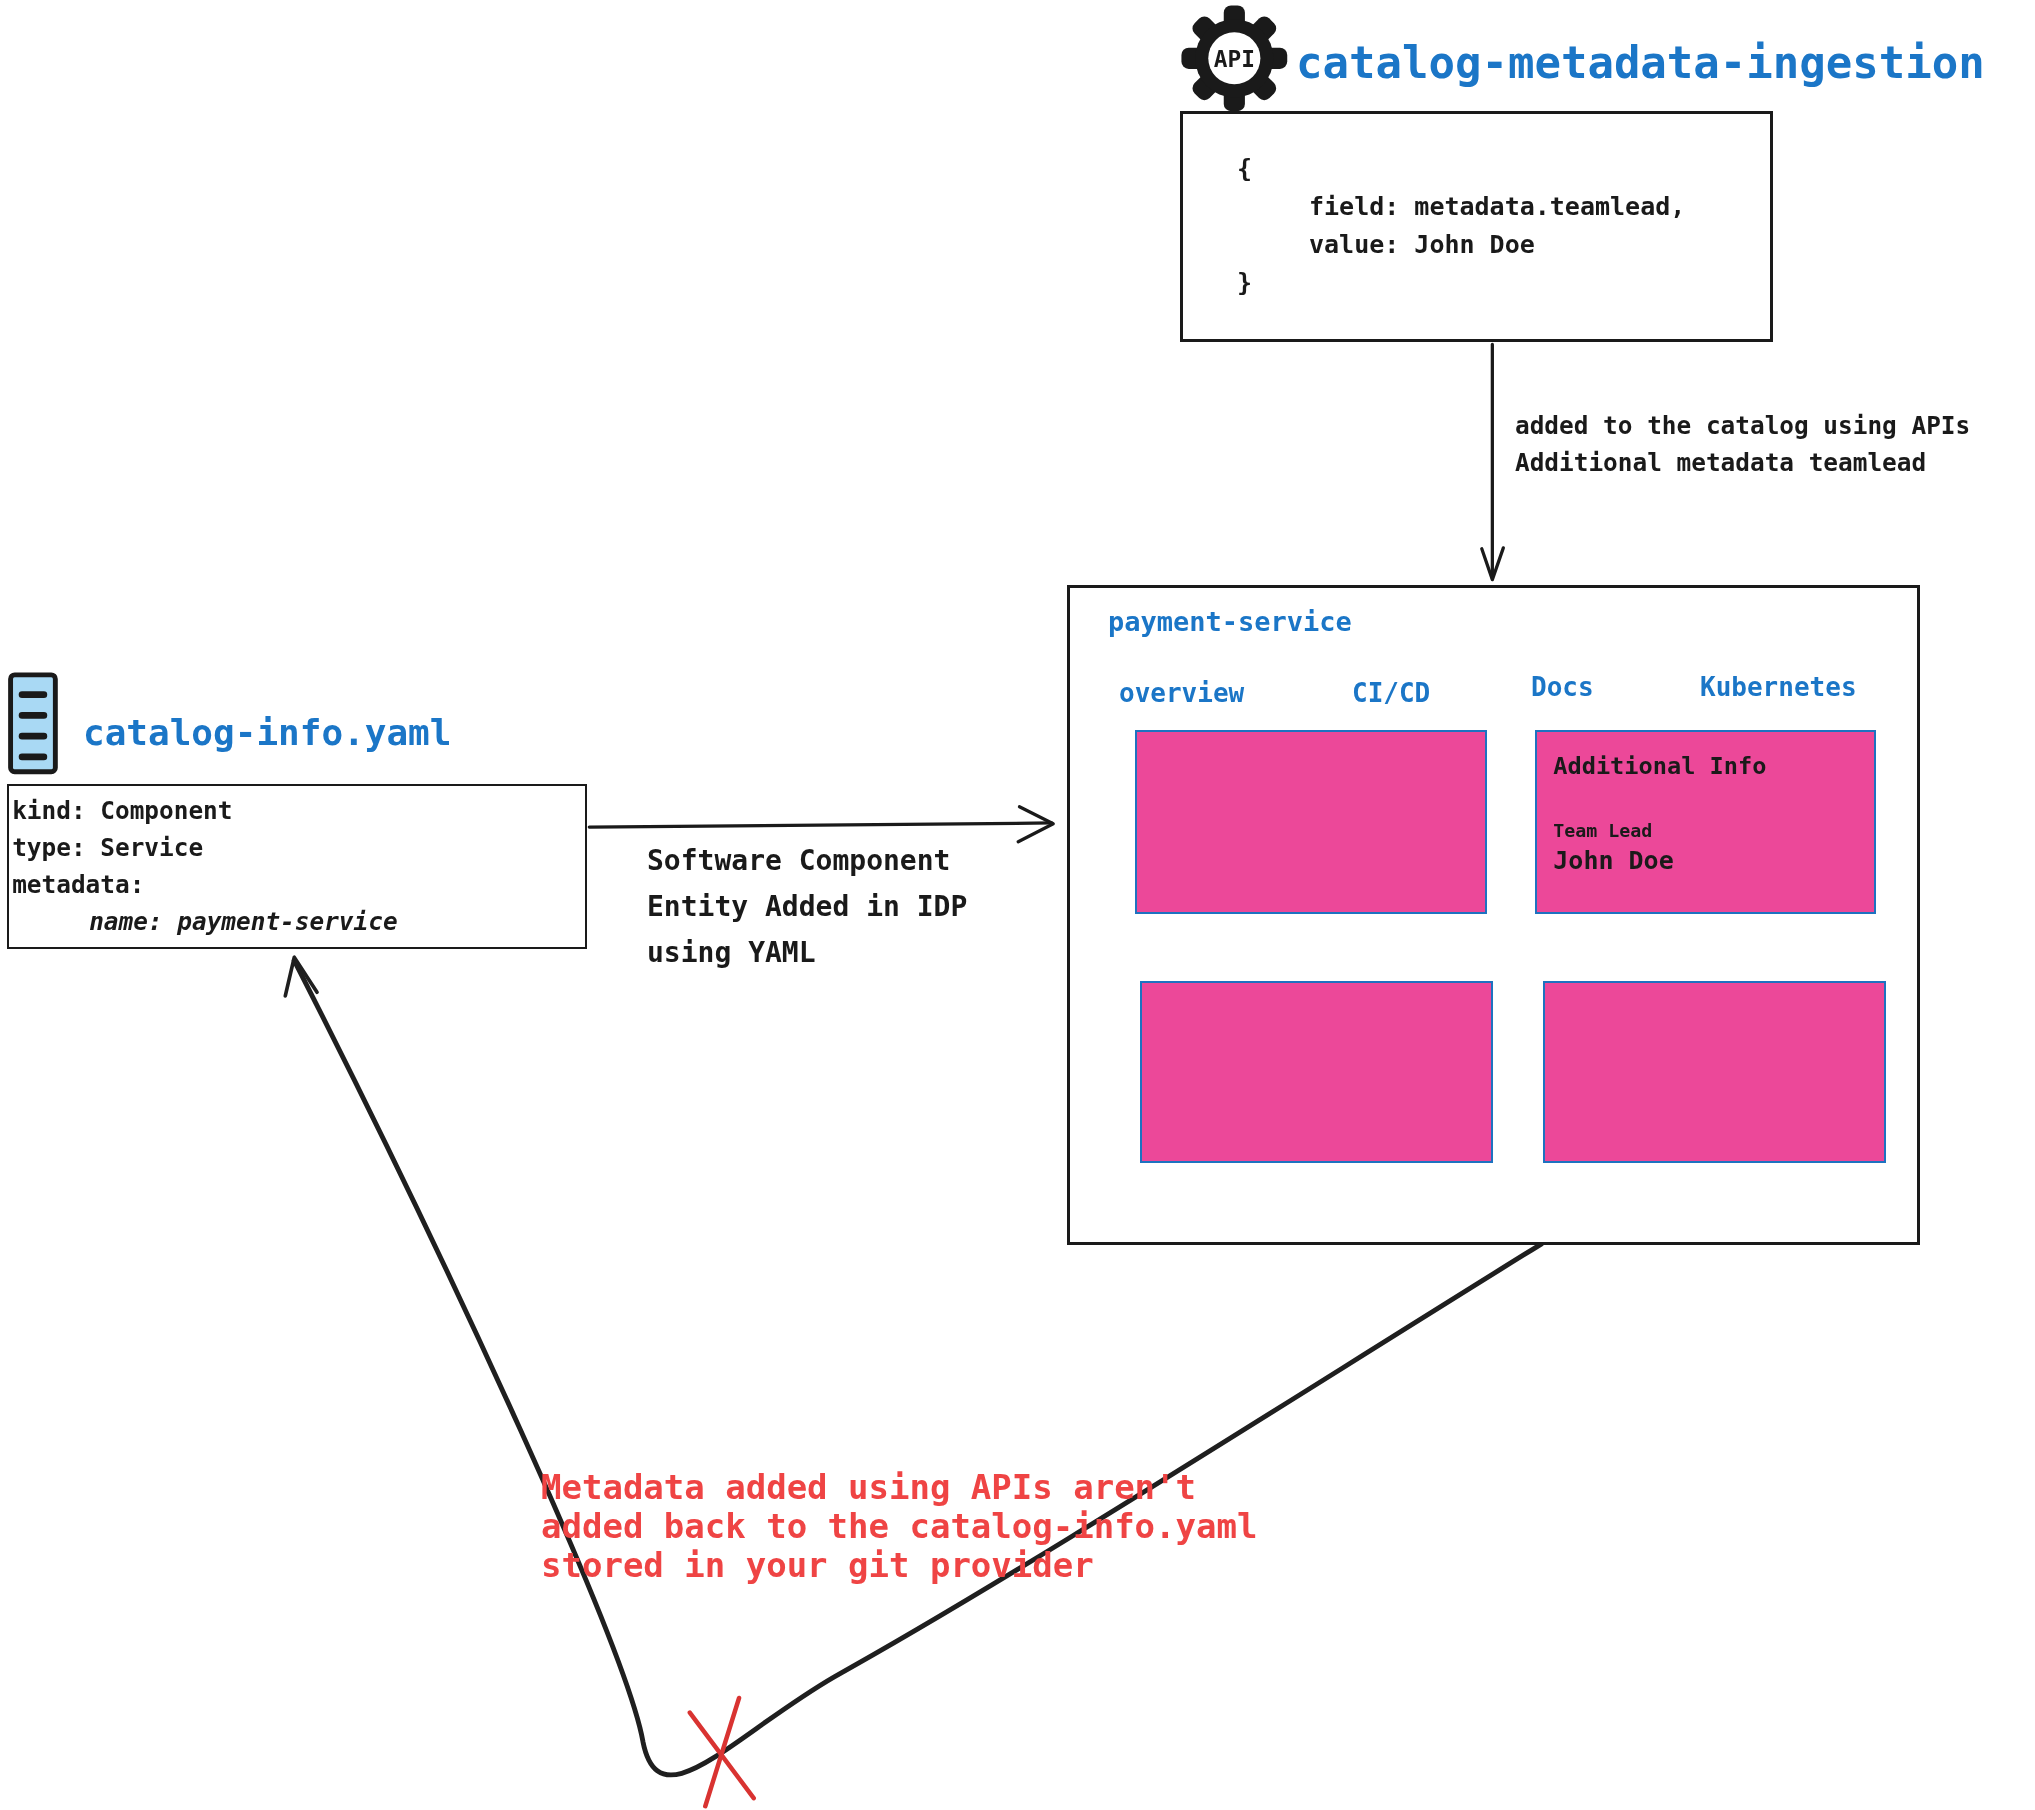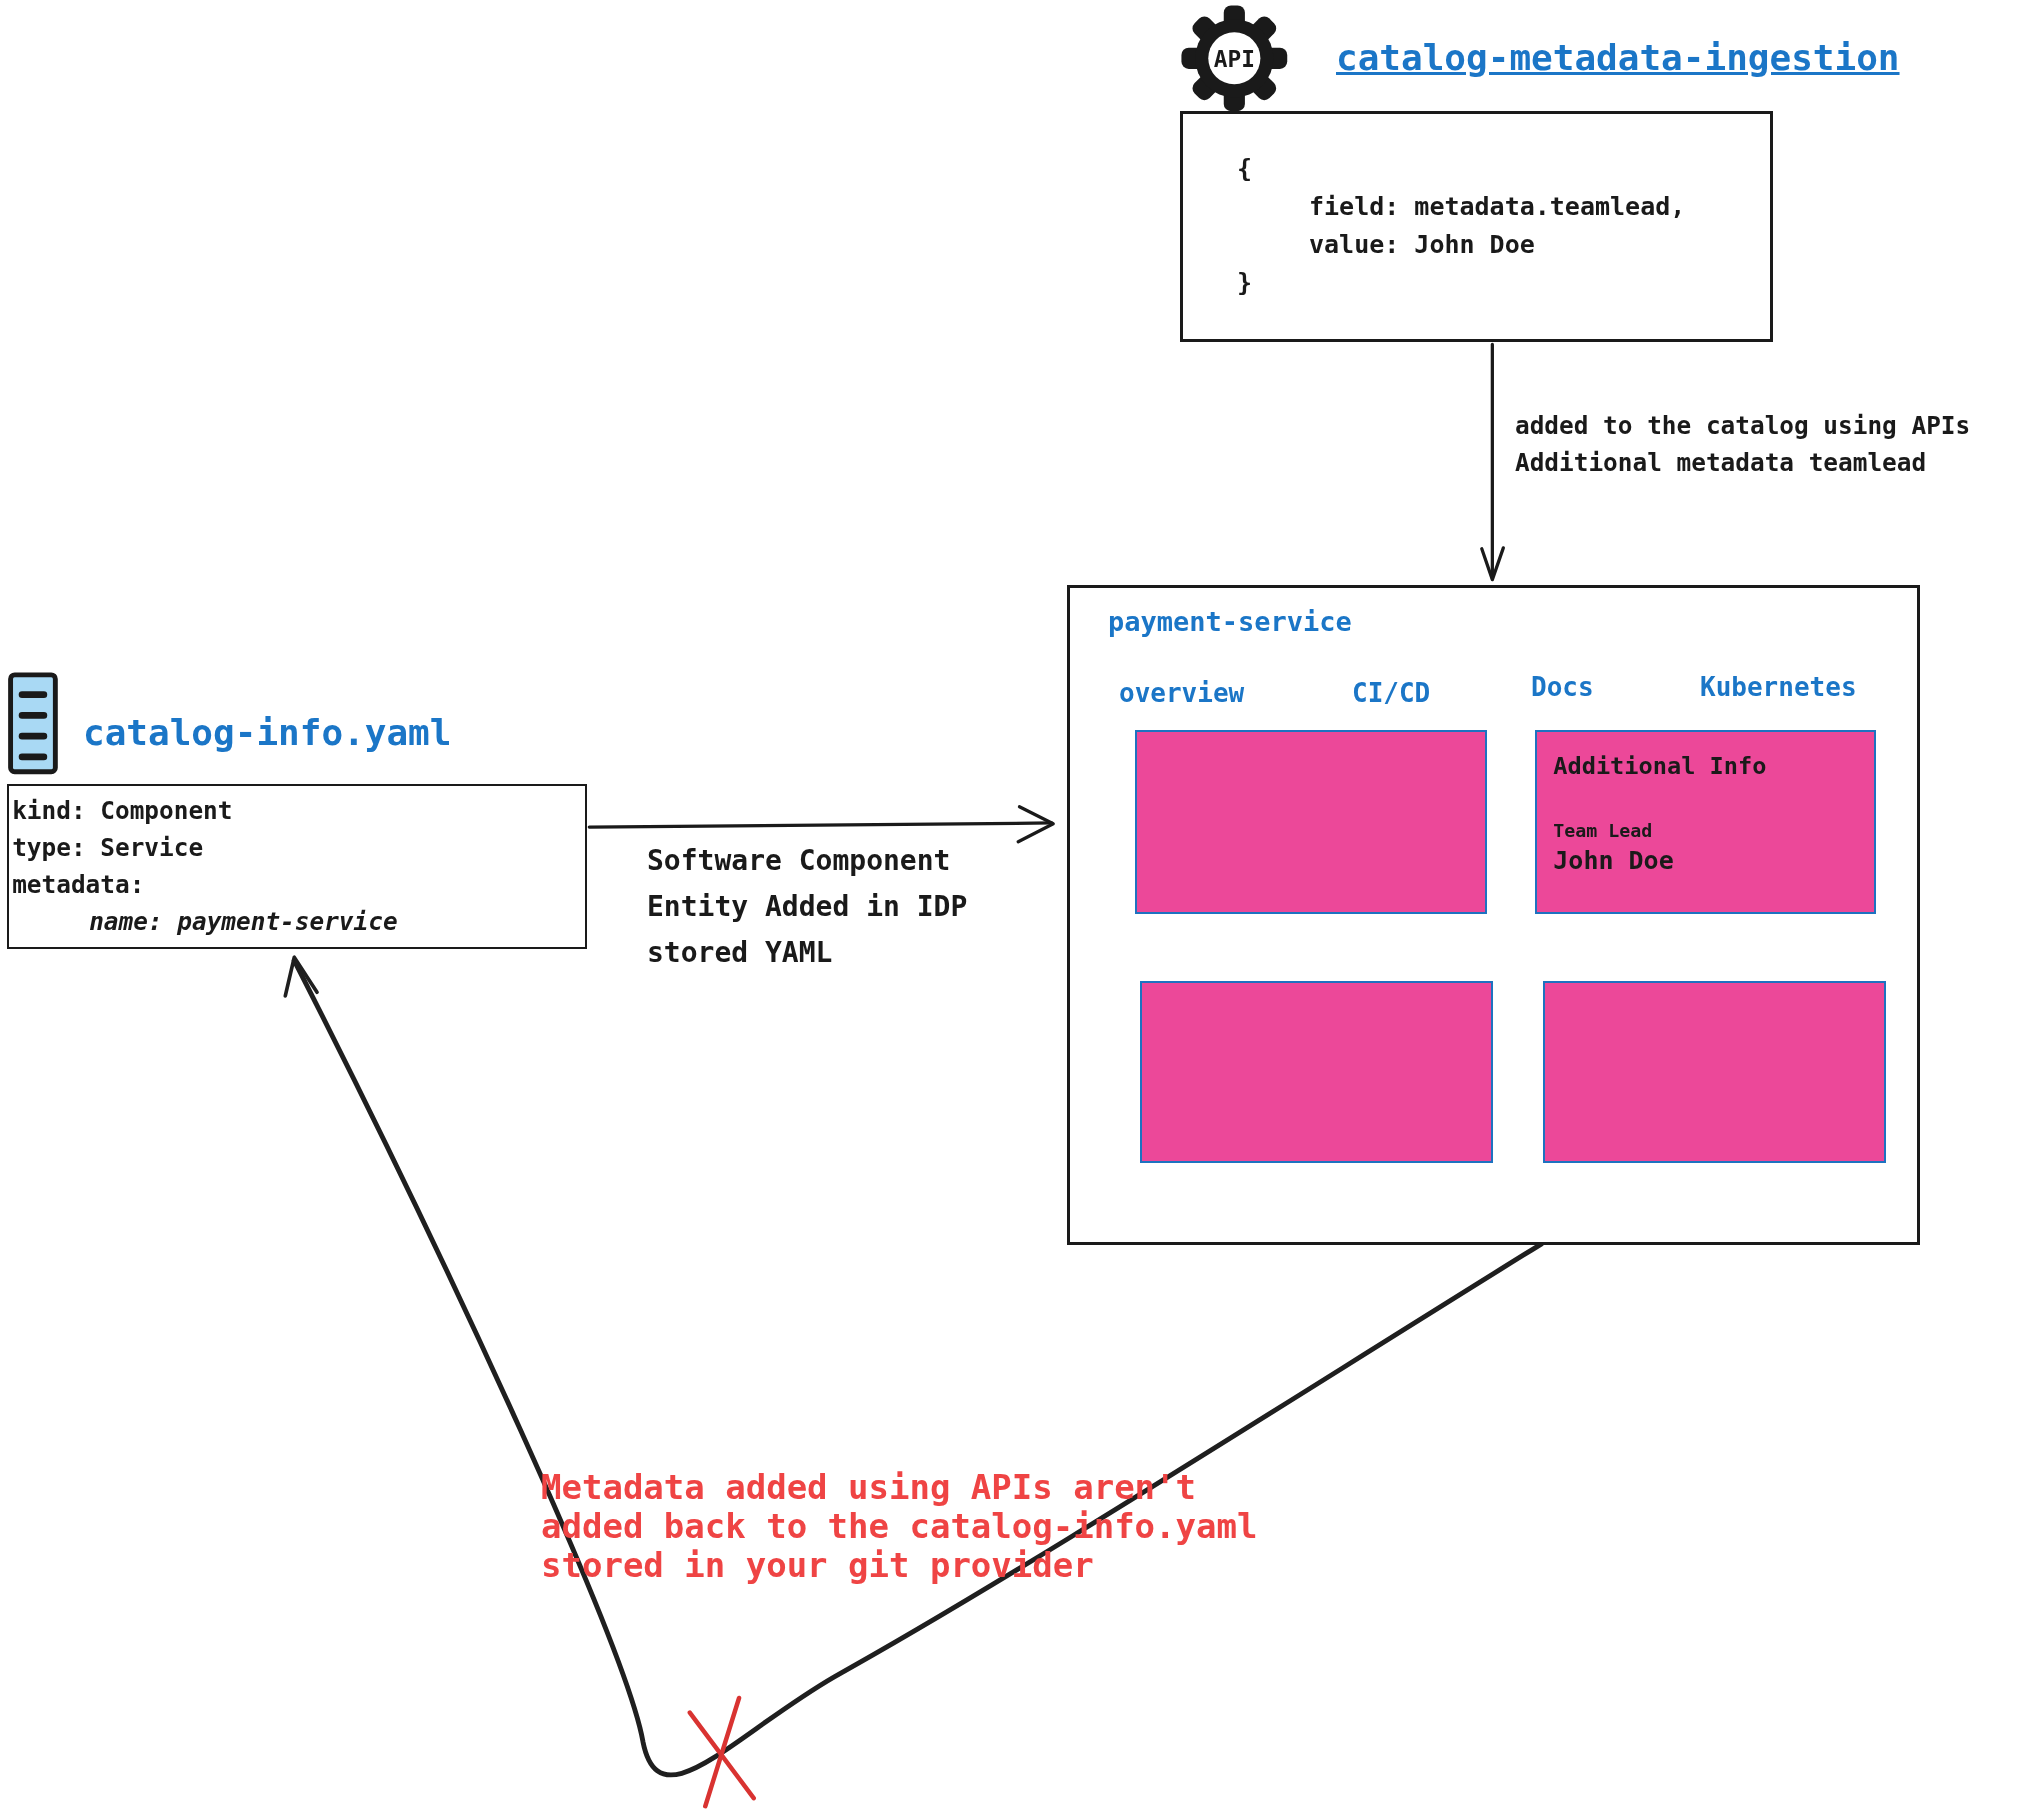--- a/index.html
+++ b/index.html
@@ -13,21 +13,21 @@
   }
   .abs{position:absolute;}
   .blue{color:#1b76c7;}
   .ink{color:#1a1a1a;}
 
   
   .frame{position:absolute;background:#fff;border:2.8px solid #1a1a1a;box-sizing:border-box;}
   .panel{position:absolute;background:#ec4899;border:2.8px solid #1e72c0;box-sizing:border-box;}
 
   
-  .api-title{left:1336px;top:37px;font-size:36px;font-weight:bold;text-decoration:underline;}
+  .api-title{left:1296px;top:37px;font-size:44px;font-weight:bold;}
   .json-box{left:1180px;top:111px;width:593px;height:231px;border-width:3.3px;}
   .code{position:absolute;left:1237px;top:150px;font-size:25px;line-height:38px;font-weight:600;}
   .code .indent{margin-left:72px;}
 
   .ingest-label{left:1515px;top:407px;font-size:24.4px;line-height:37px;font-weight:bold;}
 
   
   .idp-box{left:1067px;top:585px;width:853px;height:660px;border-width:3.3px;}
   .idp-title{left:1108px;top:606px;font-size:27px;font-weight:bold;}
   .tab{position:absolute;font-size:26px;font-weight:bold;color:#1b76c7;cursor:pointer;}
@@ -153,21 +153,21 @@
   <div class="yaml-lines ink">
     <div>kind: Component</div>
     <div>type: Service</div>
     <div>metadata:</div>
     <div class="indent">name: payment-service</div>
   </div>
 
   <div class="abs yaml-arrow-label ink">
     <div>Software Component</div>
     <div>Entity Added in IDP</div>
-    <div>stored YAML</div>
+    <div>using YAML</div>
   </div>
 
   <div class="abs warning-label">
     <div>Metadata added using APIs aren't</div>
     <div>added back to the catalog-info.yaml</div>
     <div>stored in your git provider</div>
   </div>
 
 </div>
 

